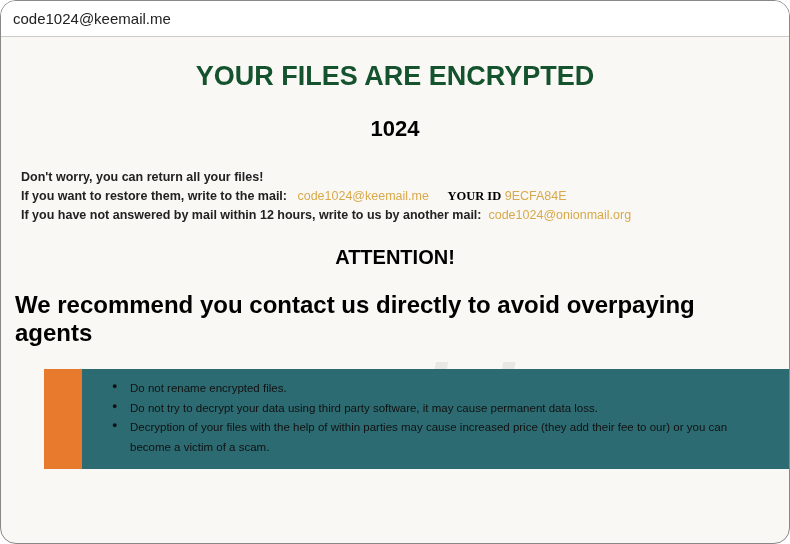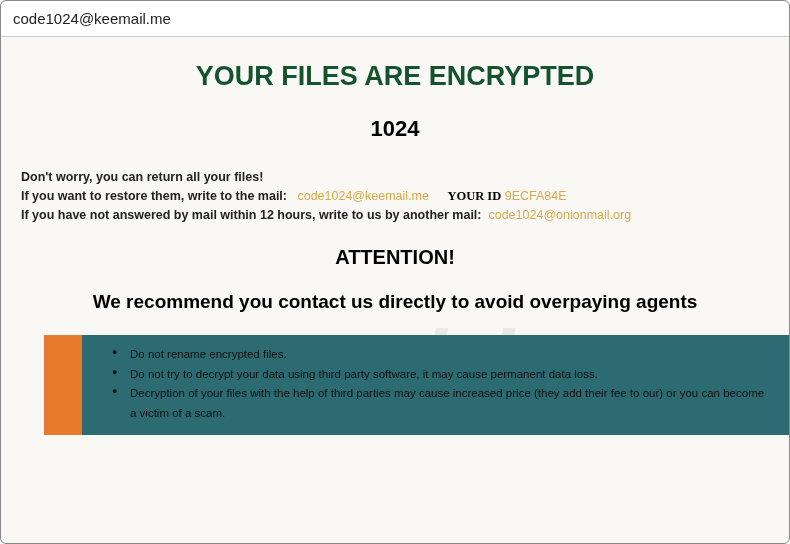--- a/index.html
+++ b/index.html
@@ -12,21 +12,21 @@
       background: #fff;
       width: 790px;
       height: 544px;
       position: relative;
       overflow: hidden;
     }
     .window {
       width: 790px;
       height: 544px;
       border: 1px solid #888;
-      border-radius: 6px;
+      border-radius: 16px;
       background: #faf8f5;
       position: relative;
       overflow: hidden;
     }
     .titlebar {
       height: 36px;
       background: #fff;
       border-bottom: 1px solid #ccc;
       display: flex;
       align-items: center;
@@ -79,22 +79,21 @@
       color: #d8a94a;
       font-weight: normal;
     }
     .attention {
       text-align: center;
       font-size: 20px;
       font-weight: bold;
       margin-top: 22px;
     }
     .recommend {
-      text-align: center;
-      font-size: 19px;
+      font-size: 24px;
       font-weight: bold;
       margin-top: 22px;
       padding: 0 14px;
     }
     .warning-box {
       margin-top: 22px;
       display: flex;
       width: 100%;
       padding-left: 43px;
     }
@@ -174,20 +173,20 @@
 
       <div class="attention">ATTENTION!</div>
       <div class="recommend">We recommend you contact us directly to avoid overpaying agents</div>
 
       <div class="warning-box">
         <div class="orange-strip"></div>
         <div class="teal-box">
           <ul>
             <li>Do not rename encrypted files.</li>
             <li>Do not try to decrypt your data using third party software, it may cause permanent data loss.</li>
-            <li>Decryption of your files with the help of third parties may cause increased price (they add their fee to our) or you can become a victim of a scam.</li>
+            <li>Decryption of your files with the help of within parties may cause increased price (they add their fee to our) or you can become a victim of a scam.</li>
           </ul>
         </div>
       </div>
     </div>
 
   </div>
 </div>
 
 </body></html>

